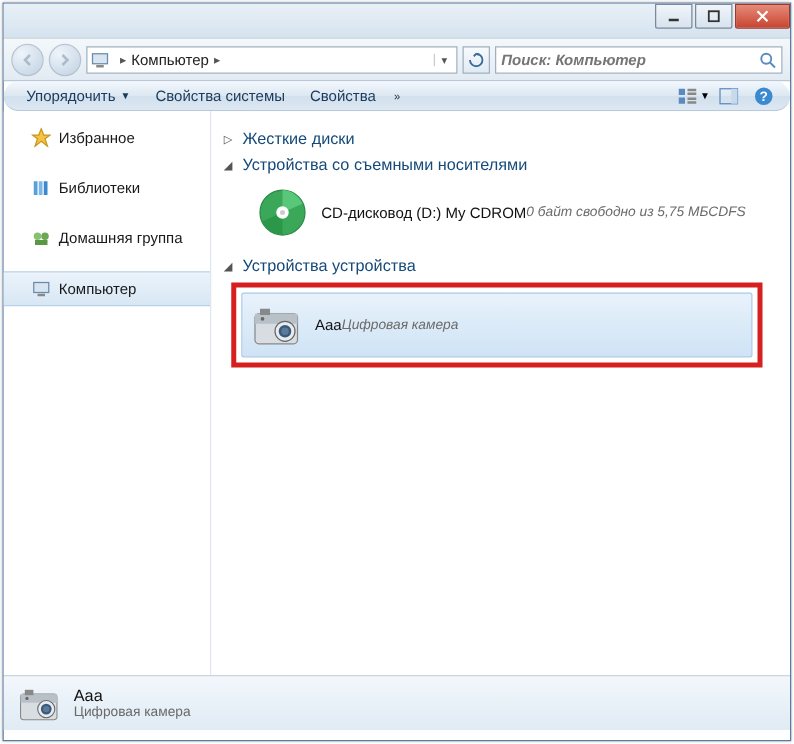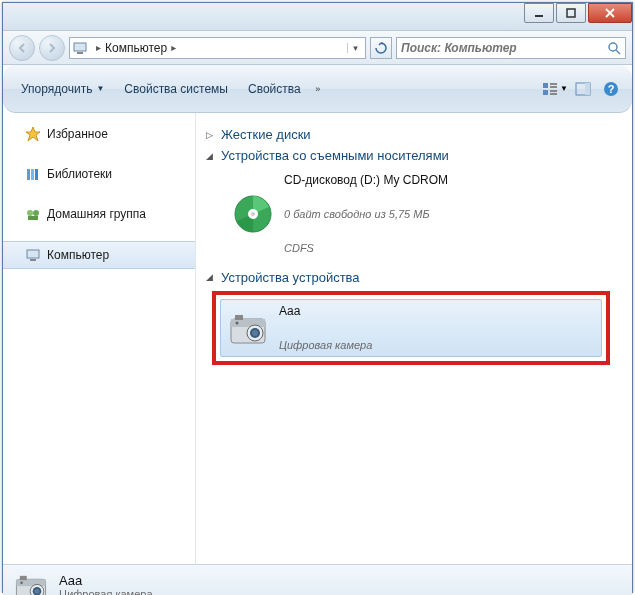--- a/index.html
+++ b/index.html
@@ -18,40 +18,40 @@
 .addr-bar { flex: 1; height: 22px; background: #fff; border: 1px solid #a0b0c0; display: flex; align-items: center; padding: 0 2px; }
 .addr-icon { width: 16px; height: 16px; margin-right: 4px; }
 .addr-text { font-size: 12px; color: #222; }
 .addr-arrow { font-size: 10px; color: #555; margin: 0 4px; }
 .addr-dd { width: 16px; text-align: center; font-size: 9px; color: #555; border-left: 1px solid #ccc; cursor: pointer; }
 .addr-refresh { width: 22px; height: 22px; border: 1px solid #a0b0c0; background: linear-gradient(to bottom, #f8fbfd, #e0eaf3); display: flex; align-items: center; justify-content: center; cursor: pointer; }
 .search-box { width: 230px; height: 22px; background: #fff; border: 1px solid #a0b0c0; display: flex; align-items: center; padding: 0 4px; }
 .search-box input { border: none; outline: none; flex: 1; font-size: 12px; font-style: italic; color: #888; font-weight: bold; }
 .search-box svg { width: 14px; height: 14px; }
 
-.cmdbar { height: 48px; background: linear-gradient(to bottom, #f2f7fc, #dde8f2 50%, #d2e0ed 51%, #dce8f3); display: flex; align-items: center; padding: 0 8px; border-bottom: 1px solid #b8c8d8; border-radius: 13px; }
+.cmdbar { height: 24px; background: linear-gradient(to bottom, #f2f7fc, #dde8f2 50%, #d2e0ed 51%, #dce8f3); display: flex; align-items: center; padding: 0 8px; border-bottom: 1px solid #b8c8d8; border-radius: 13px; }
 .cmd-btn { font-size: 12px; color: #1a3a5a; padding: 4px 10px; cursor: pointer; display: flex; align-items: center; gap: 4px; }
 .cmd-spacer { flex: 1; }
 .cmd-icon-btn { width: 26px; height: 22px; display: flex; align-items: center; justify-content: center; cursor: pointer; margin-left: 2px; }
 .cmd-chevron { width: 14px; text-align: center; font-size: 9px; color: #333; cursor: pointer; }
 
 .main { display: flex; height: 451px; }
-.sidebar { width: 193px; background: #fff; border-right: 1px solid #e0e6ec; padding: 8px 0; }
+.sidebar { width: 166px; background: #fff; border-right: 1px solid #e0e6ec; padding: 8px 0; }
 .side-item { display: flex; align-items: center; padding: 5px 6px 5px 22px; font-size: 12px; color: #1a1a1a; cursor: pointer; gap: 6px; }
 .side-item.selected { background: linear-gradient(to bottom, #ebf3fb, #d8e7f5); border: 1px solid #b8d0e8; border-left: none; border-right: none; }
 .side-spc { height: 14px; }
 .side-icon { width: 16px; height: 16px; flex-shrink: 0; }
 
 .content { flex: 1; padding: 10px 14px; overflow: auto; }
 .section-hdr { display: flex; align-items: center; font-size: 13px; color: #154a7a; margin: 4px 0 6px -4px; cursor: pointer; }
 .section-hdr .tri { font-size: 9px; color: #555; margin-right: 5px; width: 10px; }
 .dev-item { display: flex; align-items: center; padding: 4px 6px; margin-left: 16px; cursor: pointer; gap: 10px; border-radius: 2px; }
 .dev-item.selected { background: linear-gradient(to bottom, #e8f2fb, #cfe3f5); border: 1px solid #a8c8e8; }
 .dev-icon { width: 42px; height: 42px; flex-shrink: 0; }
-.dev-text { display: flex; flex-direction: column; gap: 20px; }
+.dev-text { display: flex; flex-direction: row; }
 .dev-title { font-size: 12px; color: #111; }
 .dev-sub { font-size: 11px; color: #6a6a6a; line-height: 1.3; font-style: italic; }
 .highlight-box { border: 4px solid #d62020; padding: 4px; margin: 2px 8px 2px 2px; }
 
 .statusbar { height: 44px; background: linear-gradient(to bottom, #f2f7fc, #e0ebf4); border-top: 1px solid #c8d4e0; display: flex; align-items: center; padding: 0 10px; gap: 10px; }
 .status-icon { width: 36px; height: 36px; }
 .status-text { display: flex; flex-direction: column; }
 .status-title { font-size: 13px; color: #111; }
 .status-sub { font-size: 11px; color: #6a6a6a; }
 

